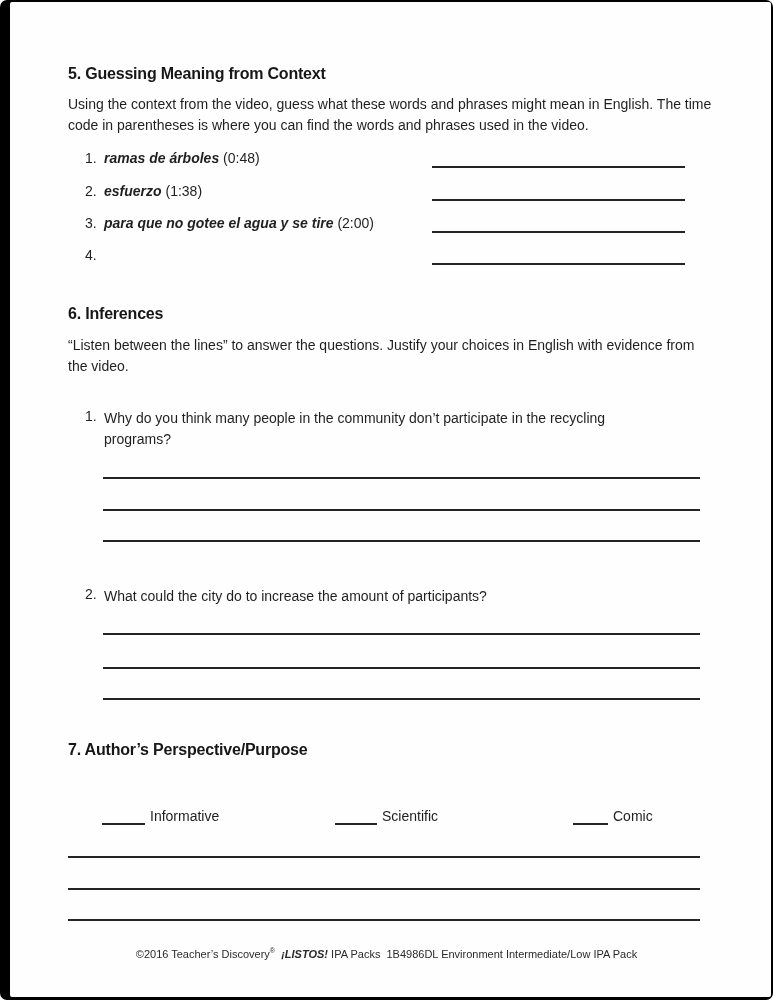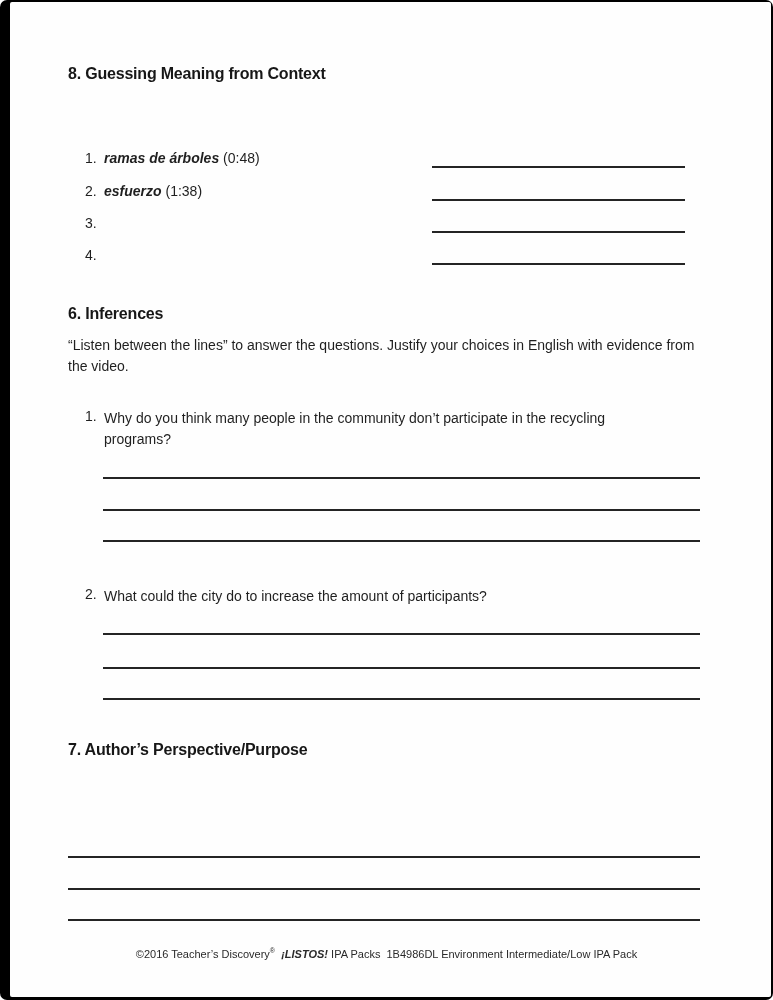--- a/index.html
+++ b/index.html
@@ -140,34 +140,36 @@
   .seg-sup{ font-size: 7px; vertical-align: super; }
 </style>
 </head>
 <body>
 
 <div class="frame"></div>
 <div class="page"></div>
 
 <div class="content">
 
-  <div class="heading" style="top:64px">8. Guessing Meaning from Context</div>
+  <div class="heading" style="top:64px">5. Guessing Meaning from Context</div>
+  <div class="para" style="top:94px">Using the context from the video, guess what these words and phrases might mean in English. The time code in parentheses is where you can find the words and phrases used in the video.</div>
 
   <div class="item5" style="top:150px">
     <span class="num">1.</span>
     <span class="txt"><span class="seg-bi">ramas</span><span class="seg-i"> de árboles </span><span class="seg-r">(0:48)</span></span>
     <span class="blank"></span>
   </div>
   <div class="item5" style="top:183px">
     <span class="num">2.</span>
     <span class="txt"><span class="seg-i">esfuerzo</span><span class="seg-r"> (1:38)</span></span>
     <span class="blank"></span>
   </div>
   <div class="item5" style="top:215px">
     <span class="num">3.</span>
+    <span class="txt"><span class="seg-i">para que no gotee el agua y </span><span class="seg-bi">se tire</span><span class="seg-r"> (2:00)</span></span>
     <span class="blank"></span>
   </div>
   <div class="item5" style="top:247px">
     <span class="num">4.</span>
     <span class="blank"></span>
   </div>
 
   <div class="heading" style="top:304px">6. Inferences</div>
   <div class="para" style="top:335px">“Listen between the lines” to answer the questions. Justify your choices in English with evidence from the video.</div>
 
@@ -182,20 +184,28 @@
   <div class="q" style="top:586px">
     <span class="num">2.</span>
     <span class="txt">What could the city do to increase the amount of participants?</span>
   </div>
   <div class="ans-line" style="top:633px"></div>
   <div class="ans-line" style="top:667px"></div>
   <div class="ans-line" style="top:698px"></div>
 
   <div class="heading" style="top:740px">7. Author’s Perspective/Purpose</div>
 
+  <div class="options">
+    <span class="opt-blank" style="left:102px;width:43px"></span>
+    <span class="opt-label" style="left:150px">Informative</span>
+    <span class="opt-blank" style="left:335px;width:42px"></span>
+    <span class="opt-label" style="left:382px">Scientific</span>
+    <span class="opt-blank" style="left:573px;width:35px"></span>
+    <span class="opt-label" style="left:613px">Comic</span>
+  </div>
 
   <div class="full-line" style="top:856px"></div>
   <div class="full-line" style="top:888px"></div>
   <div class="full-line" style="top:919px"></div>
 
   <div class="footer"><span class="seg-r">©2016 Teacher’s Discovery</span><span class="seg-sup">®</span><span class="seg-r">  </span><span class="seg-i">¡LISTOS!</span><span class="seg-r"> IPA Packs  1B4986DL Environment Intermediate/Low IPA Pack</span></div>
 
 </div>
 
 </body></html>

